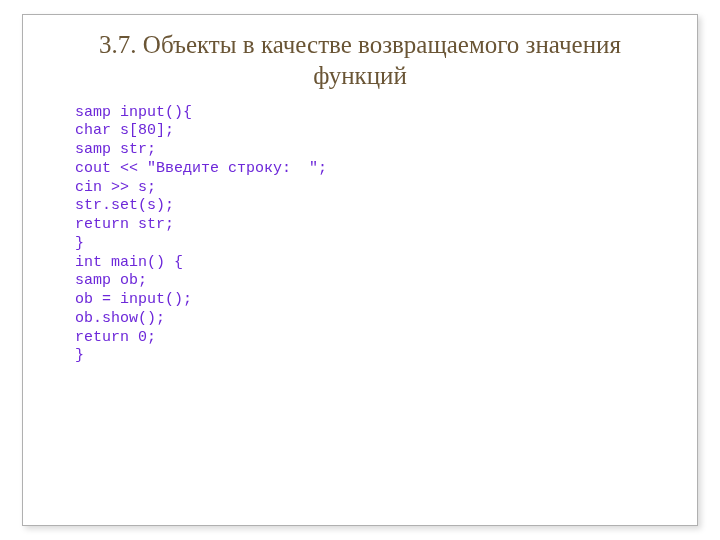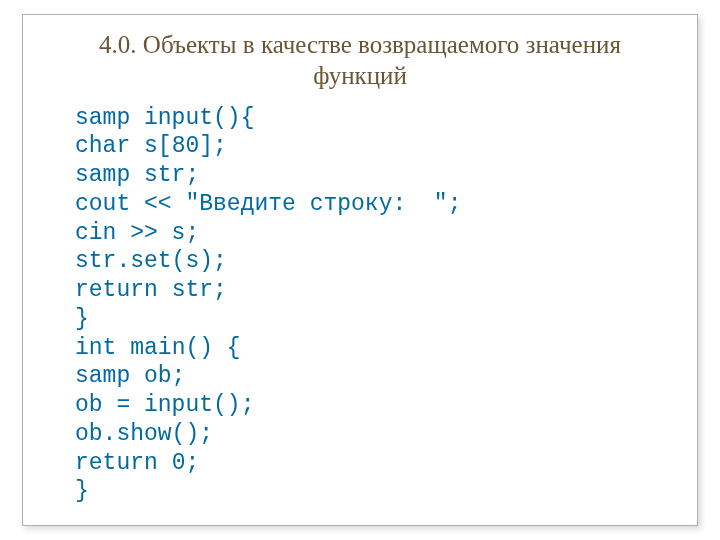--- a/index.html
+++ b/index.html
@@ -30,33 +30,33 @@
       color: #6a5535;
       font-size: 25px;
       text-align: center;
       font-weight: normal;
       line-height: 1.25;
       margin-bottom: 12px;
       font-family: Georgia, 'Times New Roman', serif;
     }
     .code-block {
       font-family: 'Courier New', Courier, monospace;
-      font-size: 23px;
-      color: #0369a1;
+      font-size: 15px;
+      color: #6d28d9;
       line-height: 1.25;
       padding-left: 22px;
       white-space: pre;
     }
     .code-line {
       display: block;
     }
     .kw {
       font-weight: normal;
     }
   </style>
 </head>
 <body>
 
 <div class="slide-frame">
-  <h1 class="title">4.0. Объекты в качестве возвращаемого значения функций</h1>
+  <h1 class="title">3.7. Объекты в качестве возвращаемого значения функций</h1>
 
   <div class="code-block"><span class="code-line"><span>samp input(){</span></span><span class="code-line"><span class="kw">char</span><span> s[80];</span></span><span class="code-line"><span>samp str;</span></span><span class="code-line"><span>cout &lt;&lt; "Введите строку:  ";</span></span><span class="code-line"><span>cin &gt;&gt; s;</span></span><span class="code-line"><span>str.set(s);</span></span><span class="code-line"><span class="kw">return</span><span> str;</span></span><span class="code-line"><span>}</span></span><span class="code-line"><span></span></span><span class="code-line"><span class="kw">int</span><span> main() {</span></span><span class="code-line"><span>samp ob;</span></span><span class="code-line"><span>ob = input();</span></span><span class="code-line"><span>ob.show();</span></span><span class="code-line"><span class="kw">return</span><span> 0;</span></span><span class="code-line"><span>}</span></span></div>
 </div>
 
 </body></html>

